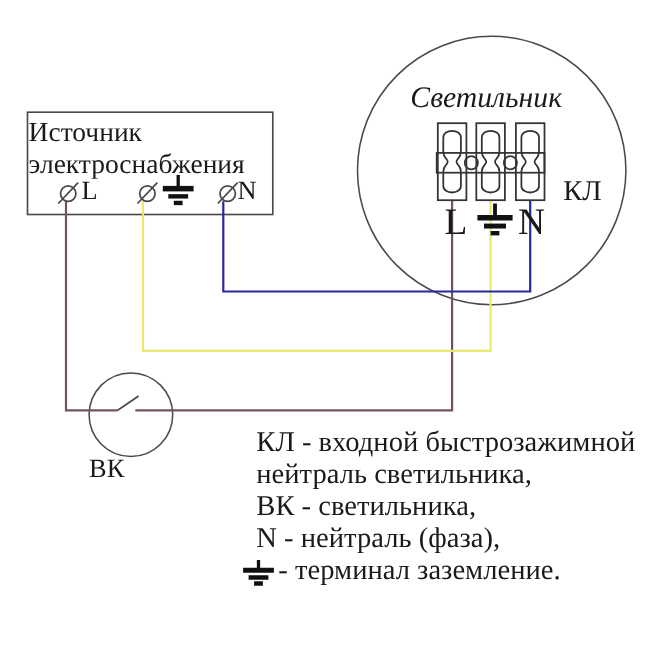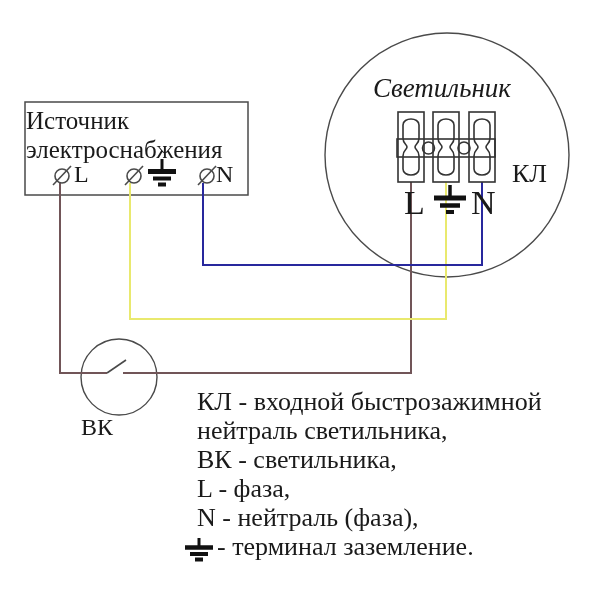--- a/index.html
+++ b/index.html
@@ -21,21 +21,21 @@
   .src-term{font-size:24px;line-height:24px;}
   .src-l{left:74px;top:162px;}
   .src-n{left:216px;top:162px;}
   .fixture-title{left:342px;top:74px;width:200px;text-align:center;font-size:27px;line-height:28px;font-style:italic;}
   .kl-label{left:512px;top:120px;font-size:26px;line-height:26px;margin-top:41px;}
   .fix-term{font-size:34px;line-height:34px;}
   .fix-l{left:404px;top:186px;}
   .fix-n{left:471px;top:186px;}
   .vk-label{left:81px;top:413px;width:80px;text-align:left;font-size:24px;line-height:28px;}
   .legend{position:absolute;left:197px;top:387px;width:390px;font-size:26px;line-height:29px;}
-  .legend-line{height:29px;white-space:nowrap;}
+  .legend-line{height:29px;white-space:nowrap;margin-left:36px;}
   .legend-line.with-icon{display:flex;align-items:flex-start;}
   .legend-earth{margin:5px 2px 0 -14px;flex:0 0 auto;}
 </style>
 </head>
 <body>
 
 <div class="canvas">
 
   <svg class="diagram" width="600" height="600" viewBox="0 0 600 600">
 
@@ -102,21 +102,20 @@
   <div class="lbl kl-label">КЛ</div>
   <div class="lbl fix-term fix-l">L</div>
   <div class="lbl fix-term fix-n">N</div>
 
   <div class="lbl vk-label">ВК</div>
 
   <div class="legend">
     <div class="legend-line">КЛ - входной быстрозажимной</div>
     <div class="legend-line">нейтраль светильника,</div>
     <div class="legend-line">ВК - светильника,</div>
-    <div class="legend-line">L - фаза,</div>
     <div class="legend-line">N - нейтраль (фаза),</div>
     <div class="legend-line with-icon">
       <svg class="legend-earth" width="32" height="26" viewBox="0 0 32 26">
         <line x1="16" y1="1" x2="16" y2="9" stroke="var(--symbol)" stroke-width="3"></line>
         <line x1="2" y1="10.5" x2="30" y2="10.5" stroke="var(--symbol)" stroke-width="4.5"></line>
         <line x1="7" y1="17" x2="25" y2="17" stroke="var(--symbol)" stroke-width="4"></line>
         <line x1="12" y1="22.5" x2="20" y2="22.5" stroke="var(--symbol)" stroke-width="4"></line>
       </svg>
       <span>- терминал заземление.</span>
     </div>

